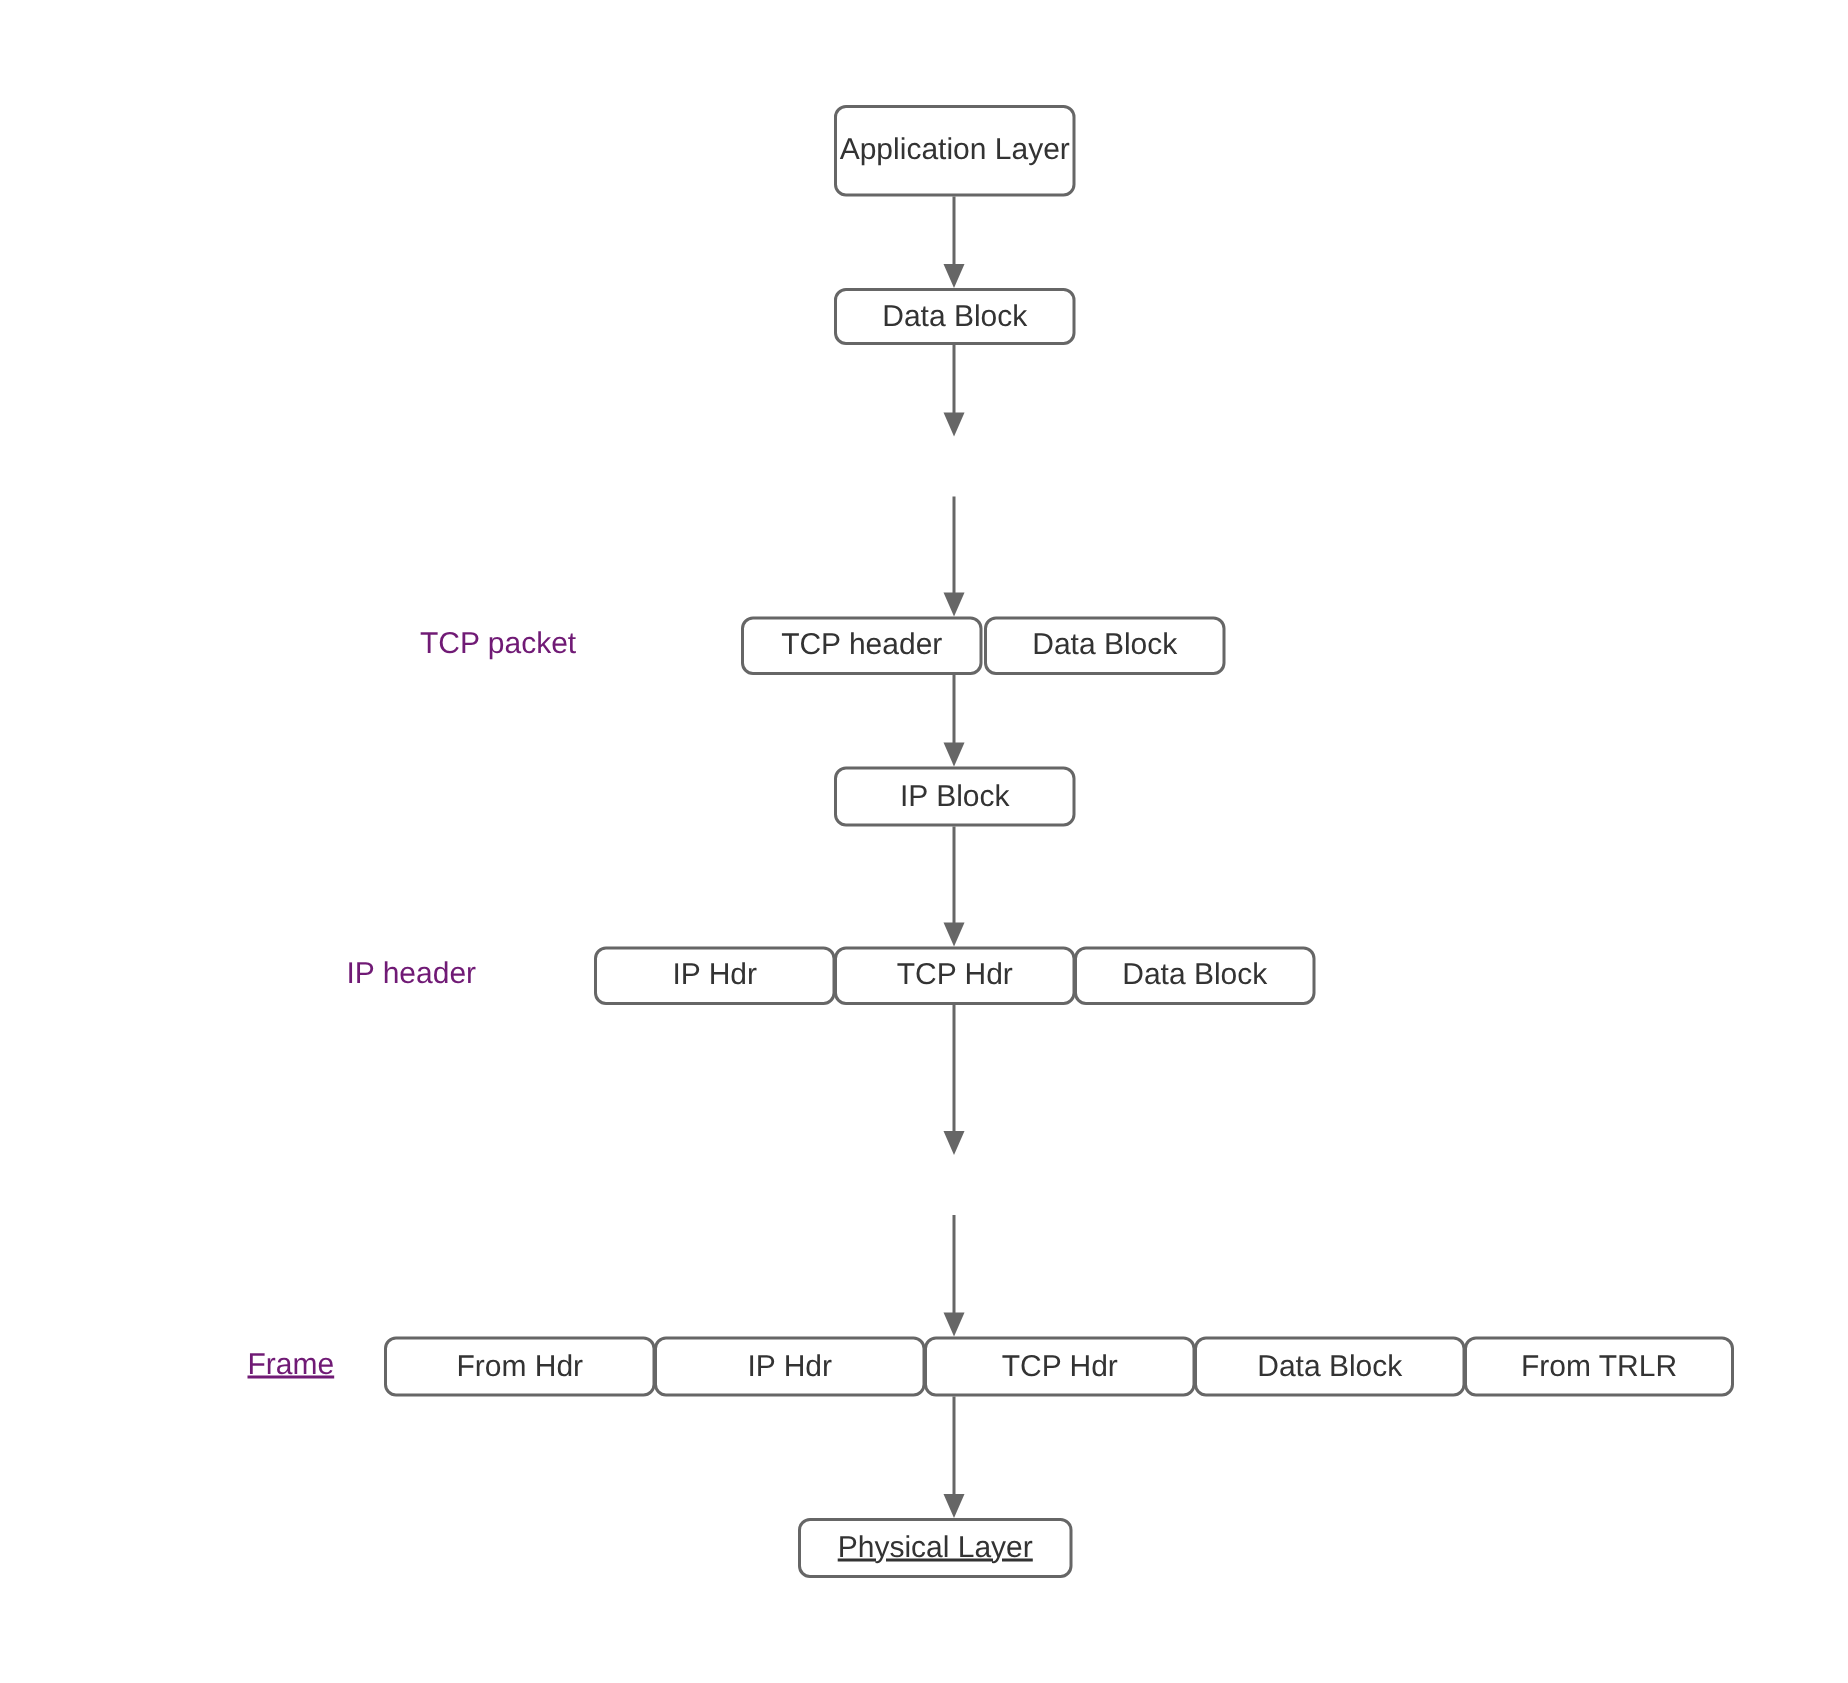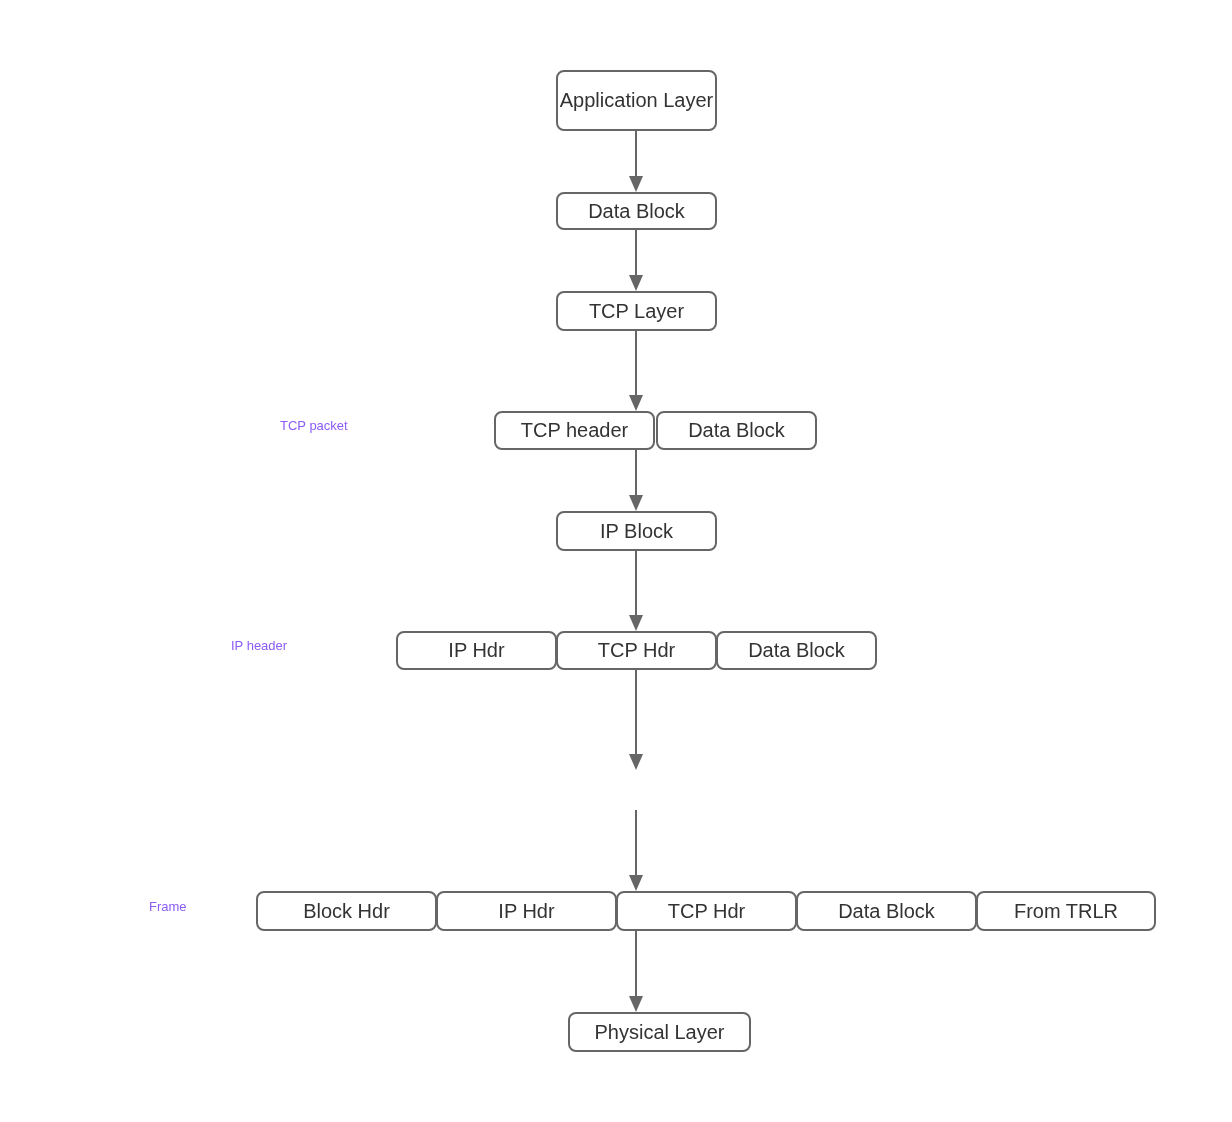--- a/index.html
+++ b/index.html
@@ -25,22 +25,22 @@
     align-items: center;
     justify-content: center;
     text-align: center;
     color: #333333;
     font-size: 20px;
     line-height: 1.25;
     white-space: pre-line;
   }
   .side-label {
     position: absolute;
-    color: #8b5cf6;
-    font-size: 13px;
+    color: #701a75;
+    font-size: 20px;
     white-space: nowrap;
   }
   .arrow {
     position: absolute;
     width: 16px;
     transform: translateX(-50%);
   }
   .arrow-line {
     position: absolute;
     left: 50%;
@@ -64,52 +64,51 @@
 </style>
 </head>
 <body>
 
 <div class="canvas">
 
   <div class="node" style="left:556px; top:70px; width:161px; height:61px;">Application Layer</div>
 
   <div class="node" style="left:556px; top:192px; width:161px; height:38px;">Data Block</div>
 
-  <div class="node" style="left:556px; top:291px; width:161px; height:40px;">TCP Layer</div>
 
   <div class="side-label" style="left:280px; top:418px;">TCP packet</div>
 
   <div class="node" style="left:494px; top:411px; width:161px; height:39px;">TCP header</div>
 
   <div class="node" style="left:656px; top:411px; width:161px; height:39px;">Data Block</div>
 
   <div class="node" style="left:556px; top:511px; width:161px; height:40px;">IP Block</div>
 
   <div class="side-label" style="left:231px; top:638px;">IP header</div>
 
   <div class="node" style="left:396px; top:631px; width:161px; height:39px;">IP Hdr</div>
 
   <div class="node" style="left:556px; top:631px; width:161px; height:39px;">TCP Hdr</div>
 
   <div class="node" style="left:716px; top:631px; width:161px; height:39px;">Data Block</div>
 
 
-  <div class="side-label" style="left:149px; top:899px;">Frame</div>
+  <div class="side-label" style="left:165px; top:899px;text-decoration:underline;">Frame</div>
 
-  <div class="node" style="left:256px; top:891px; width:181px; height:40px;">Block Hdr</div>
+  <div class="node" style="left:256px; top:891px; width:181px; height:40px;">From Hdr</div>
 
   <div class="node" style="left:436px; top:891px; width:181px; height:40px;">IP Hdr</div>
 
   <div class="node" style="left:616px; top:891px; width:181px; height:40px;">TCP Hdr</div>
 
   <div class="node" style="left:796px; top:891px; width:181px; height:40px;">Data Block</div>
 
   <div class="node" style="left:976px; top:891px; width:180px; height:40px;">From TRLR</div>
 
-  <div class="node" style="left:568px; top:1012px; width:183px; height:40px;">Physical Layer</div>
+  <div class="node" style="left:532px; top:1012px; width:183px; height:40px;text-decoration:underline;">Physical Layer</div>
 
   <div class="arrow" style="left:636px; top:131px; height:61px;">
     <div class="arrow-line"></div>
     <div class="arrow-head"></div>
   </div>
 
   <div class="arrow" style="left:636px; top:230px; height:61px;">
     <div class="arrow-line"></div>
     <div class="arrow-head"></div>
   </div>

